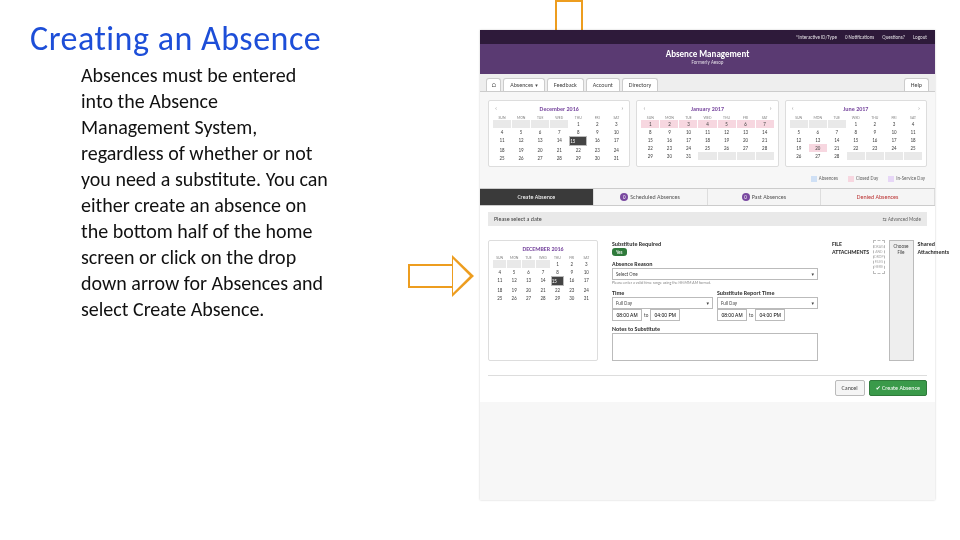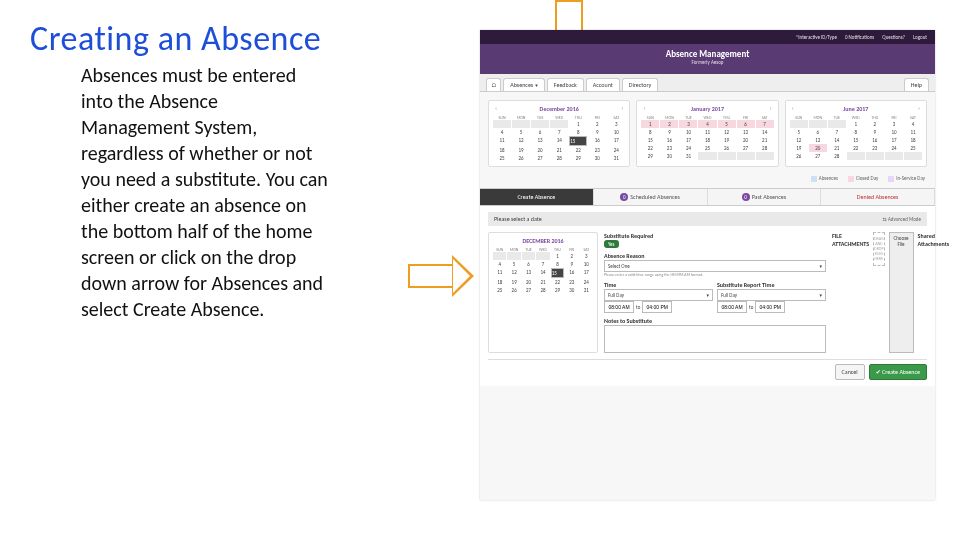--- a/index.html
+++ b/index.html
@@ -53,21 +53,21 @@
   .legend { display:flex; gap:10px; justify-content:flex-end; padding:0 10px 6px; font-size:5px; color:#666; }
   .legend i { display:inline-block; width:6px; height:6px; margin-right:2px; vertical-align:middle; }
   .lg-abs i{ background:#cfe0f5; } .lg-closed i{ background:#f7d7e0; } .lg-svc i{ background:#e7d7f7; }
 
   .subtabs { display:flex; background:#eee; border-top:1px solid #ccc; border-bottom:1px solid #ccc; }
   .subtab { flex:1; text-align:center; padding:4px 2px; font-size:6px; background:#f5f5f5; border-right:1px solid #ddd; color:#555; }
   .subtab.active { background:#3a3a3a; color:#fff; }
   .subtab.denied { color:#b33; }
   .badge { display:inline-block; background:#7a4aa0; color:#fff; border-radius:50%; width:8px; height:8px; line-height:8px; font-size:5px; margin-right:2px; }
 
-  .form-area { background:#fff; padding:6px 8px; display:grid; grid-template-columns: 110px 1fr 95px; gap:6px; }
+  .form-area { background:#fff; padding:6px 8px; display:grid; grid-template-columns: 110px 1fr 95px; gap:14px; }
   .prompt-row { grid-column:1 / 4; background:#e9e9e9; padding:3px 6px; font-size:6px; display:flex; justify-content:space-between; align-items:center; }
   .prompt-row .adv { font-size:5px; color:#666; }
   .mini-month .month-title { font-size:6px; }
 
   .col-mid { display:flex; flex-direction:column; gap:4px; font-size:5px; }
   .field-lbl { font-weight:bold; color:#333; font-size:6px; }
   .field-sub { color:#888; font-size:4px; }
   .half { display:flex; gap:4px; }
   .half > div { flex:1; }
   .sel, .inp { border:1px solid #bbb; background:#fff; padding:2px 3px; font-size:5px; width:100%; }

